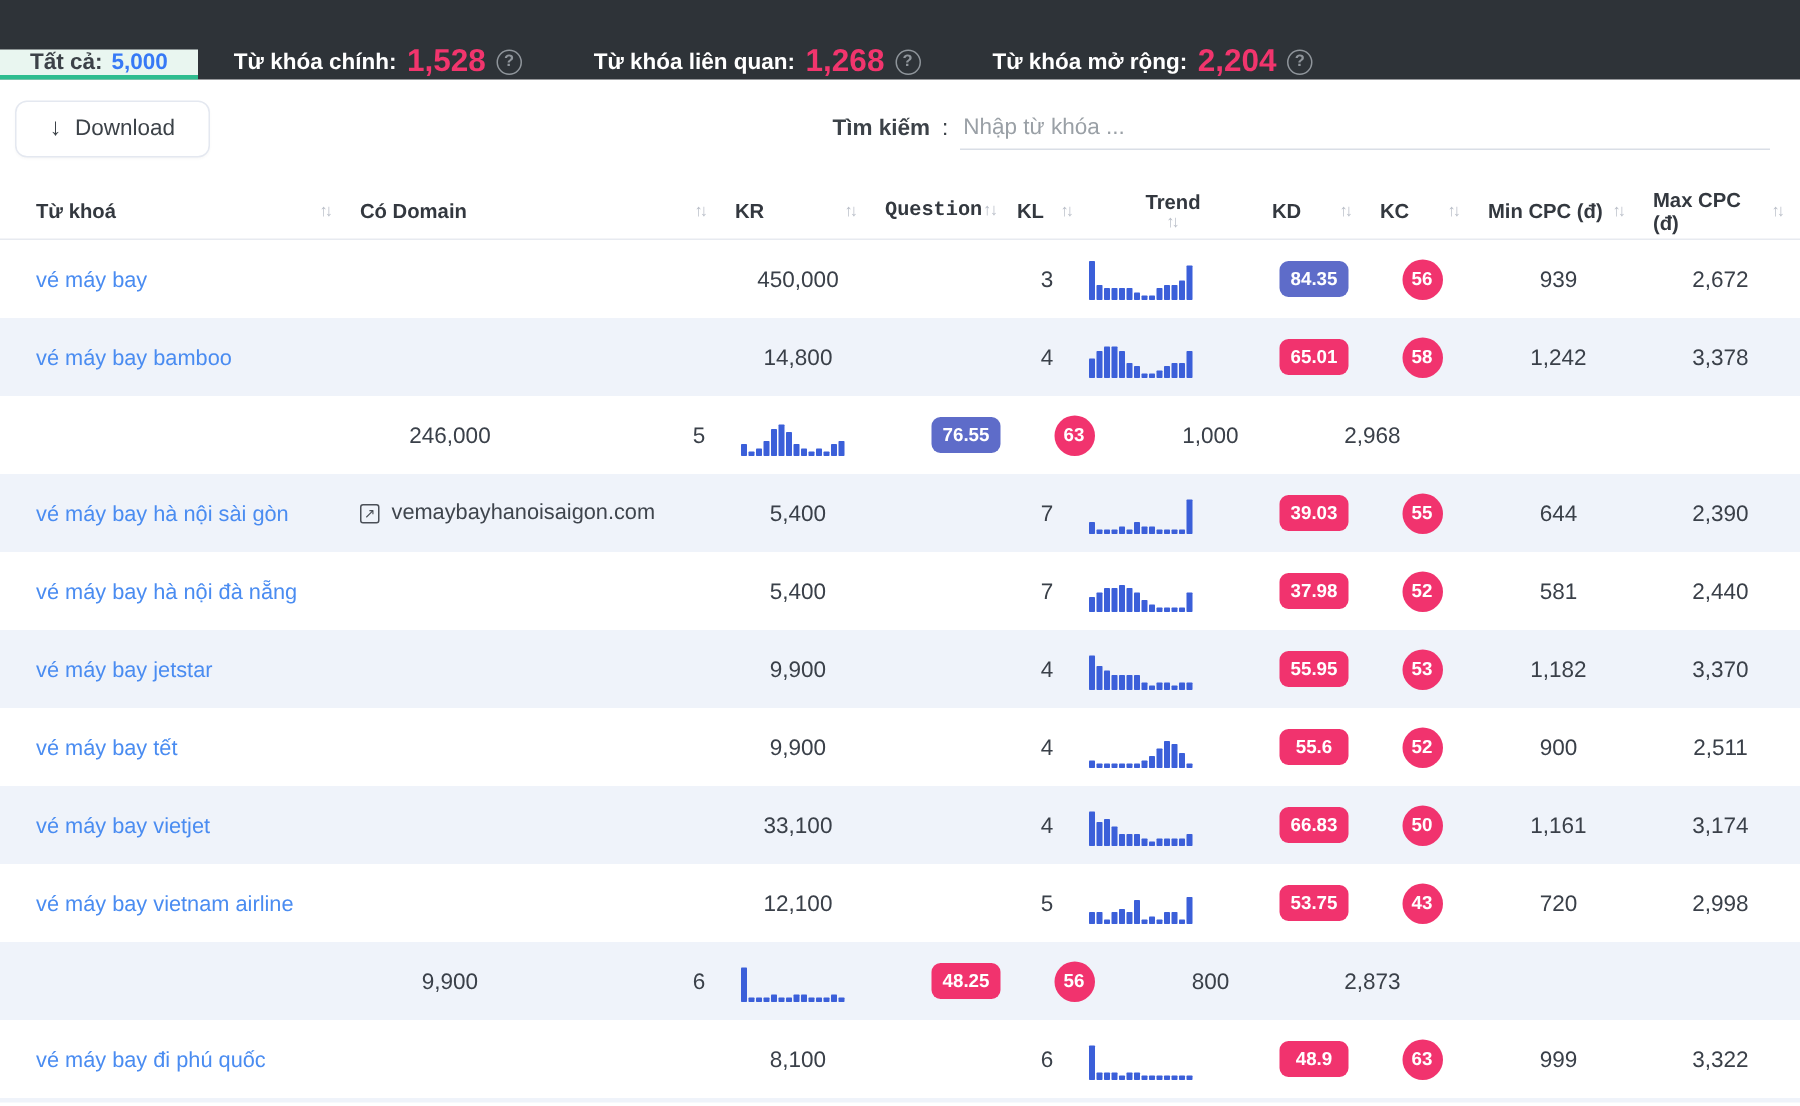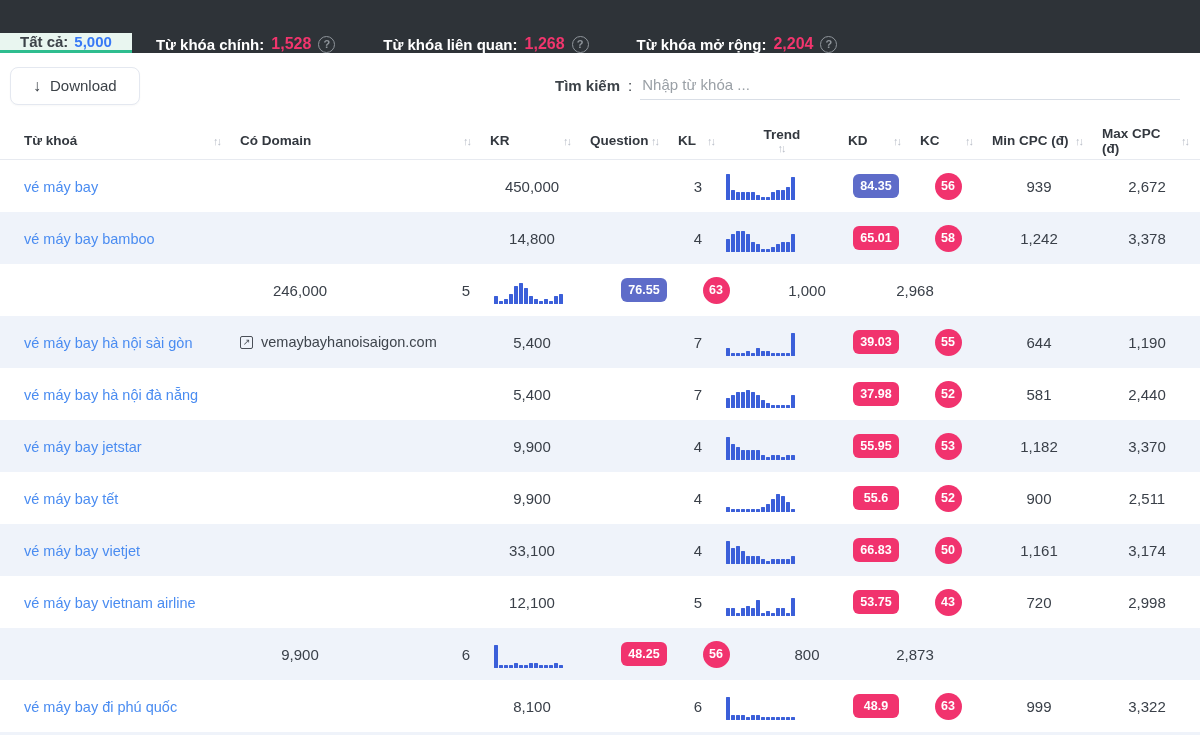--- a/index.html
+++ b/index.html
@@ -7,21 +7,21 @@
     font-family:"Liberation Sans", sans-serif; }
 
   
   .topbar { display:flex; align-items:flex-end; height:53px; background:#2e3338; width:100%; }
   .tab-active { display:flex; align-items:center; gap:6px; padding:0 20px;
     background:#e9f6f0; border-bottom:3px solid #2ebd8f; cursor:pointer; }
   .tab-active .tab-label { color:#3c4248; font-weight:bold; font-size:15px; }
   .tab-active .tab-count { color:#3779f6; font-weight:bold; font-size:15px; }
   .tab-dark { display:flex; align-items:center; gap:7px; padding:0 24px; cursor:pointer; }
   .tab-dark .tab-label { color:#ffffff; font-weight:bold; font-size:15px; }
-  .tab-dark .tab-count { color:#f1356d; font-weight:bold; font-size:16px; }
+  .tab-dark .tab-count { color:#f1356d; font-weight:bold; font-size:21px; }
   .q-icon { width:17px; height:17px; border:1.5px solid #8f959b; border-radius:50%;
     color:#8f959b; font-size:11px; font-weight:bold; display:flex; align-items:center;
     justify-content:center; cursor:pointer; }
 
   
   .toolbar { height:69px; display:flex; align-items:center; padding:0 20px 0 10px; }
   .download-btn { display:flex; align-items:center; gap:9px; margin-top:-4px;
     border:1px solid #e4e8f0; background:#fff; border-radius:8px; height:38px;
     padding:0 22px; font-size:15px; color:#3c4248; cursor:pointer;
     box-shadow:0 1px 2px rgba(0,0,0,0.03); font-family:"Liberation Sans", sans-serif; }
@@ -40,21 +40,21 @@
     font-size:13.5px; font-weight:bold; color:#33383f; padding:0 10px 0 8px; cursor:pointer; }
   .sort-icon { color:#b9bec8; font-size:11px; letter-spacing:-2px; font-weight:normal; padding-right:2px; }
   .row { display:flex; align-items:center; height:52px; }
   .row:nth-child(even) { background:#eff3fa; }
   .cell { font-size:15px; color:#3a4049; }
 
   .col-keyword { width:232px; padding-left:24px; text-align:left; }
   .th.col-keyword { padding-left:24px; }
   .col-domain  { width:250px; text-align:left; padding-left:8px; }
   .col-kr      { width:100px; text-align:center; }
-  .col-question{ width:88px;  text-align:center; }
+  .col-question{ width:88px;  text-align:center;font-family:Liberation Mono, monospace; }
   .col-kl      { width:56px;  text-align:center; }
   .col-trend   { width:114px; display:flex; justify-content:center;flex-direction:column; }
   .col-kd      { width:72px;  display:flex; justify-content:center; }
   .col-kc      { width:72px;  display:flex; justify-content:center; }
   .col-min     { width:110px; text-align:center; }
   .col-max     { width:106px; text-align:center; }
   .th.col-kr,.th.col-question,.th.col-kl,.th.col-trend,.th.col-kd,.th.col-kc,.th.col-min,.th.col-max
     { display:flex; text-align:left; justify-content:space-between; }
 
   .kw-link { color:#4a8cf1; font-size:14.5px; text-decoration:none; cursor:pointer; }
@@ -293,21 +293,21 @@
             <div class="bar" style="height: 23.4px;"></div>
           </div>
         </div>
     <div class="cell col-kd">
           <span class="kd-badge pink">39.03</span>
         </div>
     <div class="cell col-kc">
           <span class="kc-circle">55</span>
         </div>
     <div class="cell col-min">644</div>
-    <div class="cell col-max">1,190</div>
+    <div class="cell col-max">2,390</div>
   </div>
 
   <div class="row">
     <div class="cell col-keyword"><span class="kw-link">vé máy bay hà nội đà nẵng</span></div>
     <div class="cell col-domain">
       
     </div>
     <div class="cell col-kr">5,400</div>
     <div class="cell col-question"></div>
     <div class="cell col-kl">7</div>

